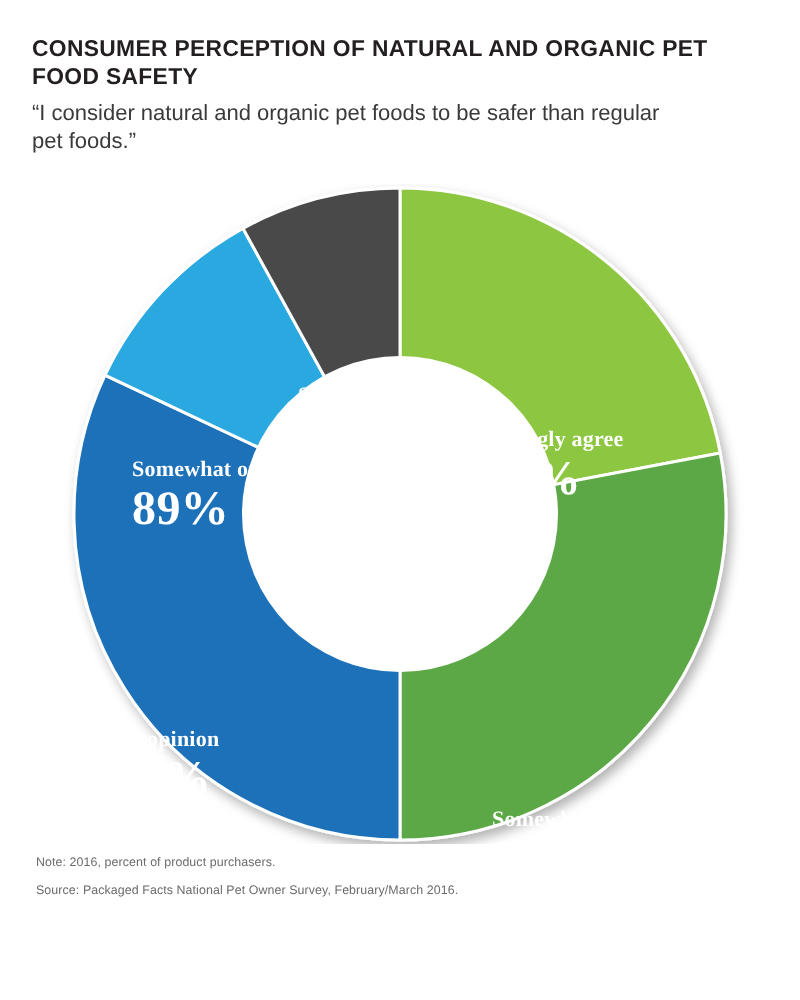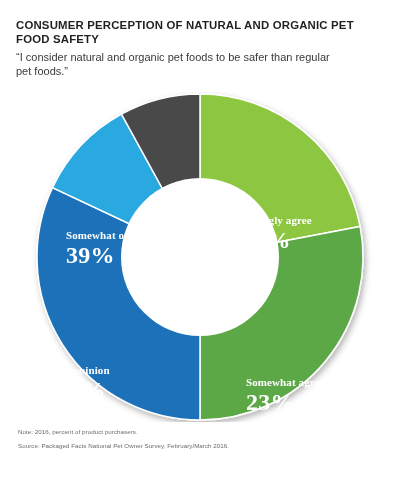--- a/index.html
+++ b/index.html
@@ -67,21 +67,21 @@
   }
   .slice-label .lbl-pct {
     display: block;
     font-size: 24px;
     font-weight: bold;
     letter-spacing: 0.2px;
     margin-top: 1px;
   }
   
   .lbl-strongly-agree { left: 224px; top: 122px; width: 96px; }
-  .lbl-somewhat-agree { left: 228px; top: 284px; width: 100px; }
+  .lbl-somewhat-agree { left: 228px; top: 312px; width: 100px; }
   .lbl-no-opinion     { left: 39px;  top: 272px; width: 108px; }
   .lbl-somewhat-disagree { left: 48px; top: 137px; width: 100px; }
   .lbl-strongly-disagree { left: 131px; top: 100px; width: 86px; }
   .lbl-strongly-disagree .lbl-pct { font-size: 19px; }
 
   .footnotes {
     position: absolute;
     left: 18px;
     top: 428px;
     width: 360px;
@@ -130,21 +130,21 @@
       <span class="lbl-pct">23%</span>
     </div>
 
     <div class="slice-label lbl-no-opinion">
       <span class="lbl-text">No opinion</span>
       <span class="lbl-pct">92%</span>
     </div>
 
     <div class="slice-label lbl-somewhat-disagree">
       <span class="lbl-text">Somewhat organic</span>
-      <span class="lbl-pct">39%</span>
+      <span class="lbl-pct">89%</span>
     </div>
 
     <div class="slice-label lbl-strongly-disagree">
       <span class="lbl-text">Strongly disagree</span>
       <span class="lbl-pct">8%</span>
     </div>
   </div>
 
   <div class="footnotes">
     <div class="footnote">Note: 2016, percent of product purchasers.</div>

